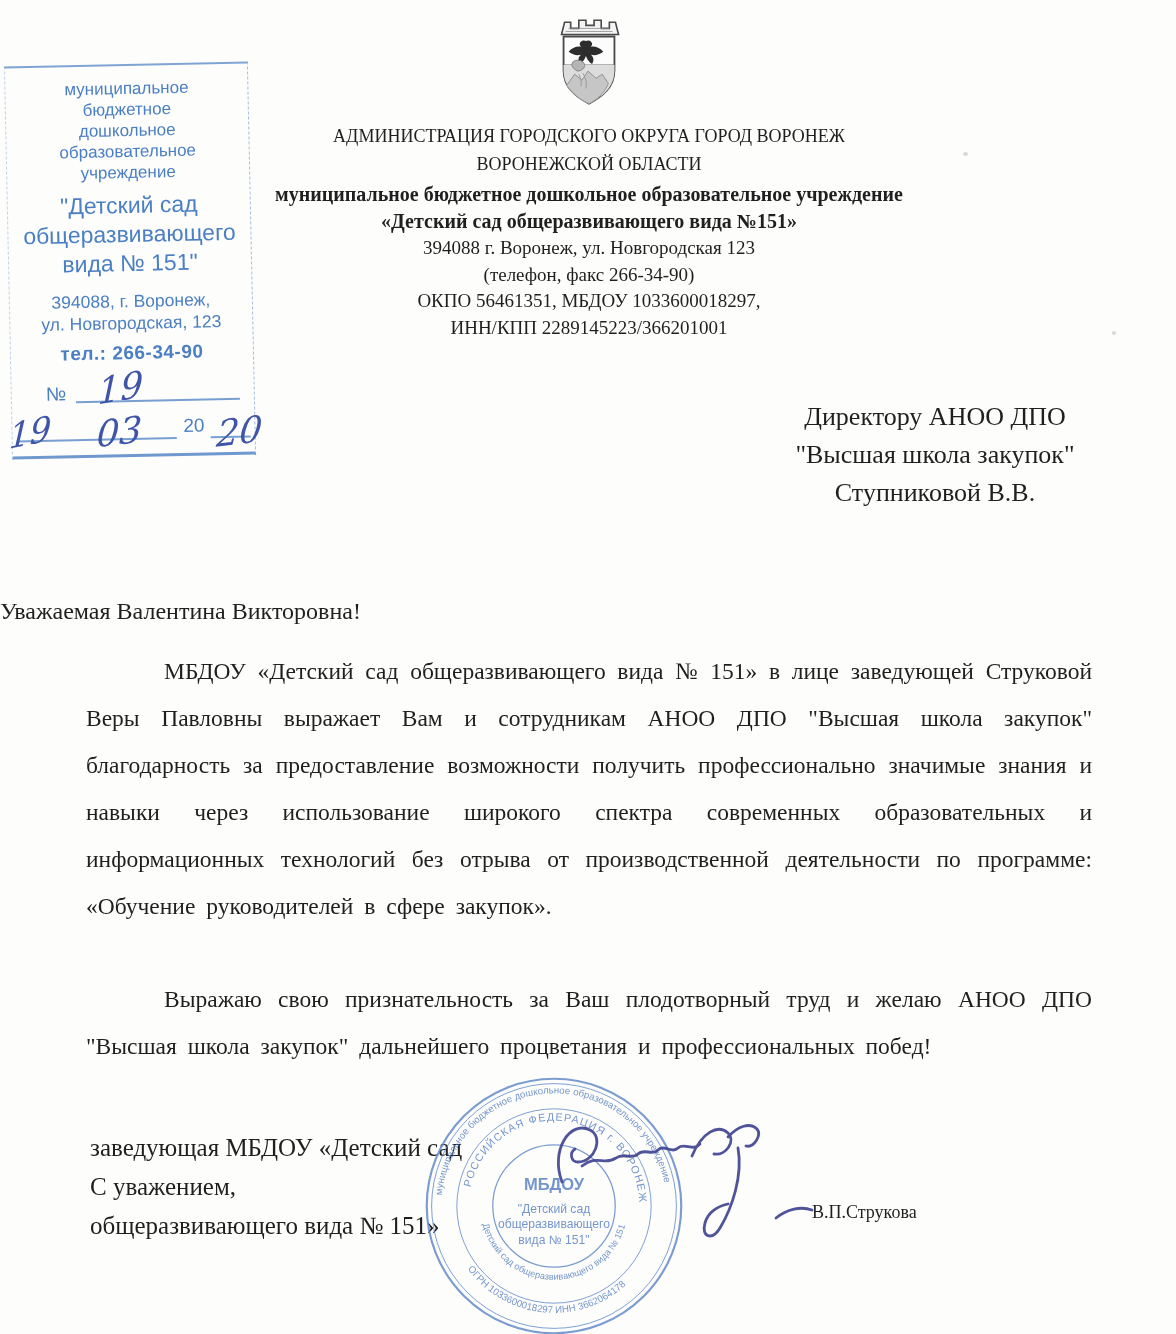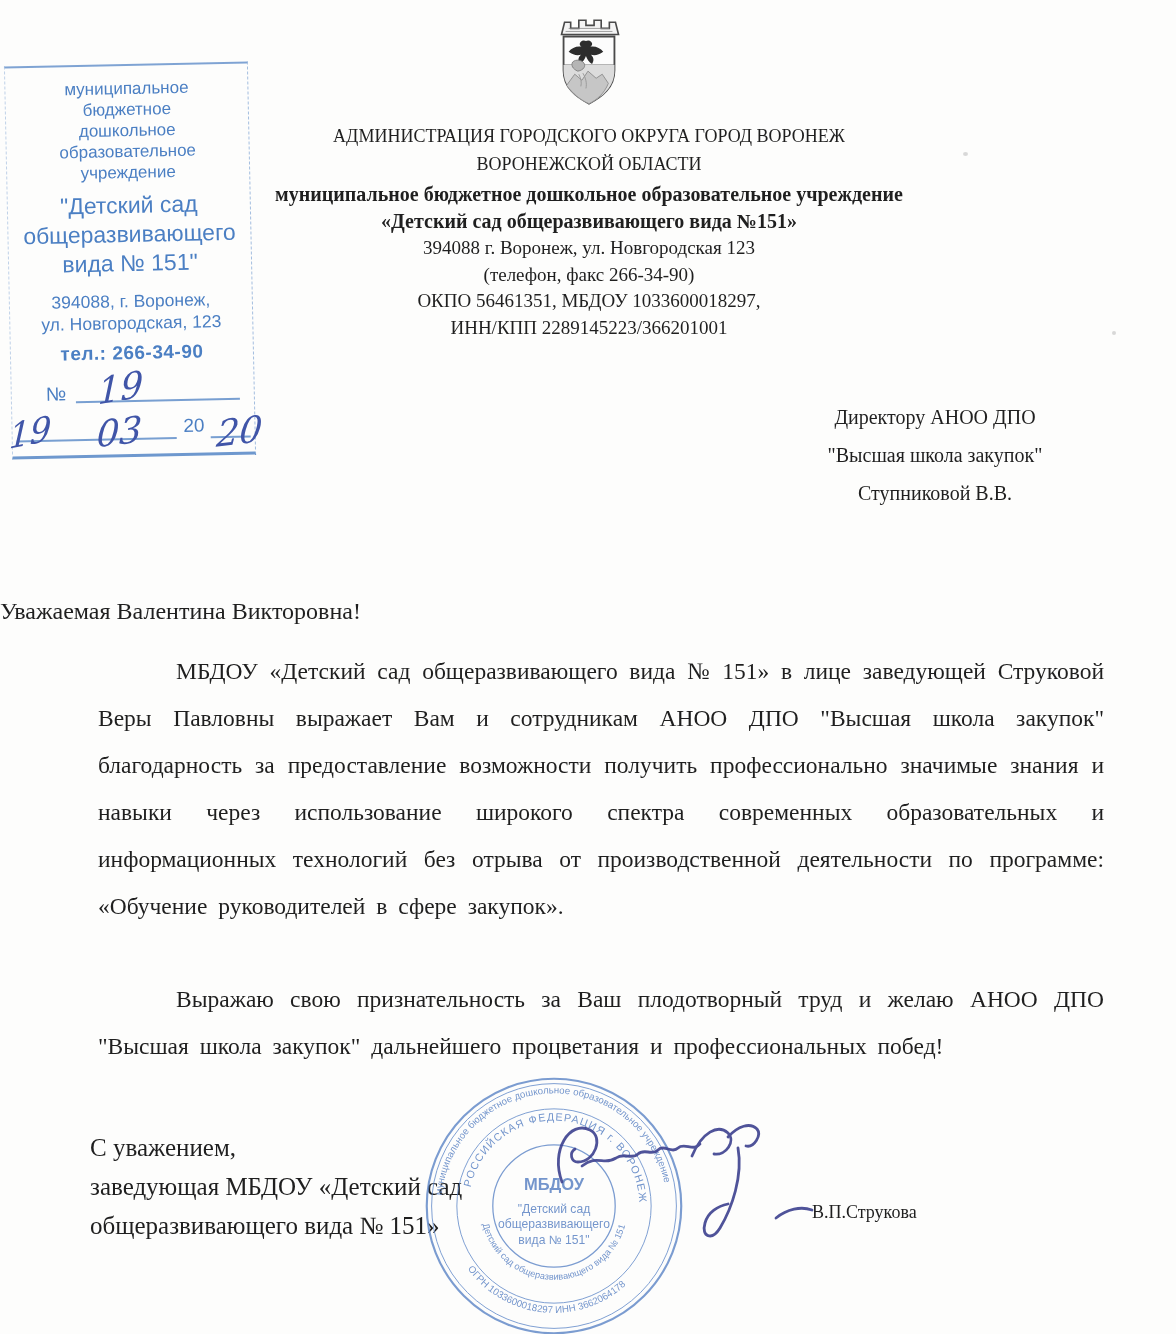--- a/index.html
+++ b/index.html
@@ -53,25 +53,25 @@
 
   
   .header-block{position:absolute;left:238px;top:122px;width:702px;text-align:center;}
   .hdr-caps{font-size:18px;line-height:28px;}
   .hdr-bold{font-size:20px;font-weight:bold;line-height:27px;}
   .hdr-plain{font-size:19px;line-height:26.5px;}
   .hdr-gap{height:3px;}
 
   
   .addressee{position:absolute;left:778px;top:398px;width:314px;text-align:center;
-    font-size:20px;line-height:38px;}
+    font-size:26px;line-height:38px;}
 
   
   .salutation{position:absolute;left:0;top:598px;width:1140px;text-align:left;font-size:24px;}
-  .body-text{position:absolute;left:98px;top:648px;width:1006px;}
+  .body-text{position:absolute;left:86px;top:648px;width:1006px;}
   .body-text p{
     margin:0;
     font-size:23.5px;line-height:47px;
     text-align:justify;text-align-last:left;
     text-indent:78px;
     word-spacing:5px;
   }
   .body-text p + p{margin-top:46px;}
 
   
@@ -159,22 +159,22 @@
   </div>
 
   <div class="salutation">Уважаемая Валентина Викторовна!</div>
 
   <div class="body-text">
     <p>МБДОУ «Детский сад общеразвивающего вида № 151» в лице заведующей Струковой Веры Павловны выражает  Вам  и сотрудникам АНОО ДПО  "Высшая школа закупок" благодарность за предоставление возможности получить профессионально значимые знания и навыки через использование широкого спектра современных образовательных и информационных технологий без отрыва от производственной деятельности  по программе: «Обучение руководителей в сфере закупок».</p>
     <p>Выражаю свою признательность за Ваш плодотворный труд и желаю АНОО ДПО "Высшая школа закупок" дальнейшего процветания и профессиональных побед!</p>
   </div>
 
   <div class="closing">
+    <div>заведующая МБДОУ «Детский сад</div>
     <div>С уважением,</div>
-    <div>заведующая МБДОУ «Детский сад</div>
     <div>общеразвивающего вида № 151»</div>
   </div>
 
   <svg class="seal" viewBox="0 0 280 280">
     <g fill="none" stroke="#5b84c6" opacity="0.8">
       <circle cx="140" cy="140" r="131" stroke-width="2.2"></circle>
       <circle cx="140" cy="140" r="126" stroke-width="1"></circle>
       <circle cx="140" cy="140" r="100" stroke-width="1"></circle>
       <circle cx="140" cy="140" r="63" stroke-width="1.3"></circle>
     </g>

